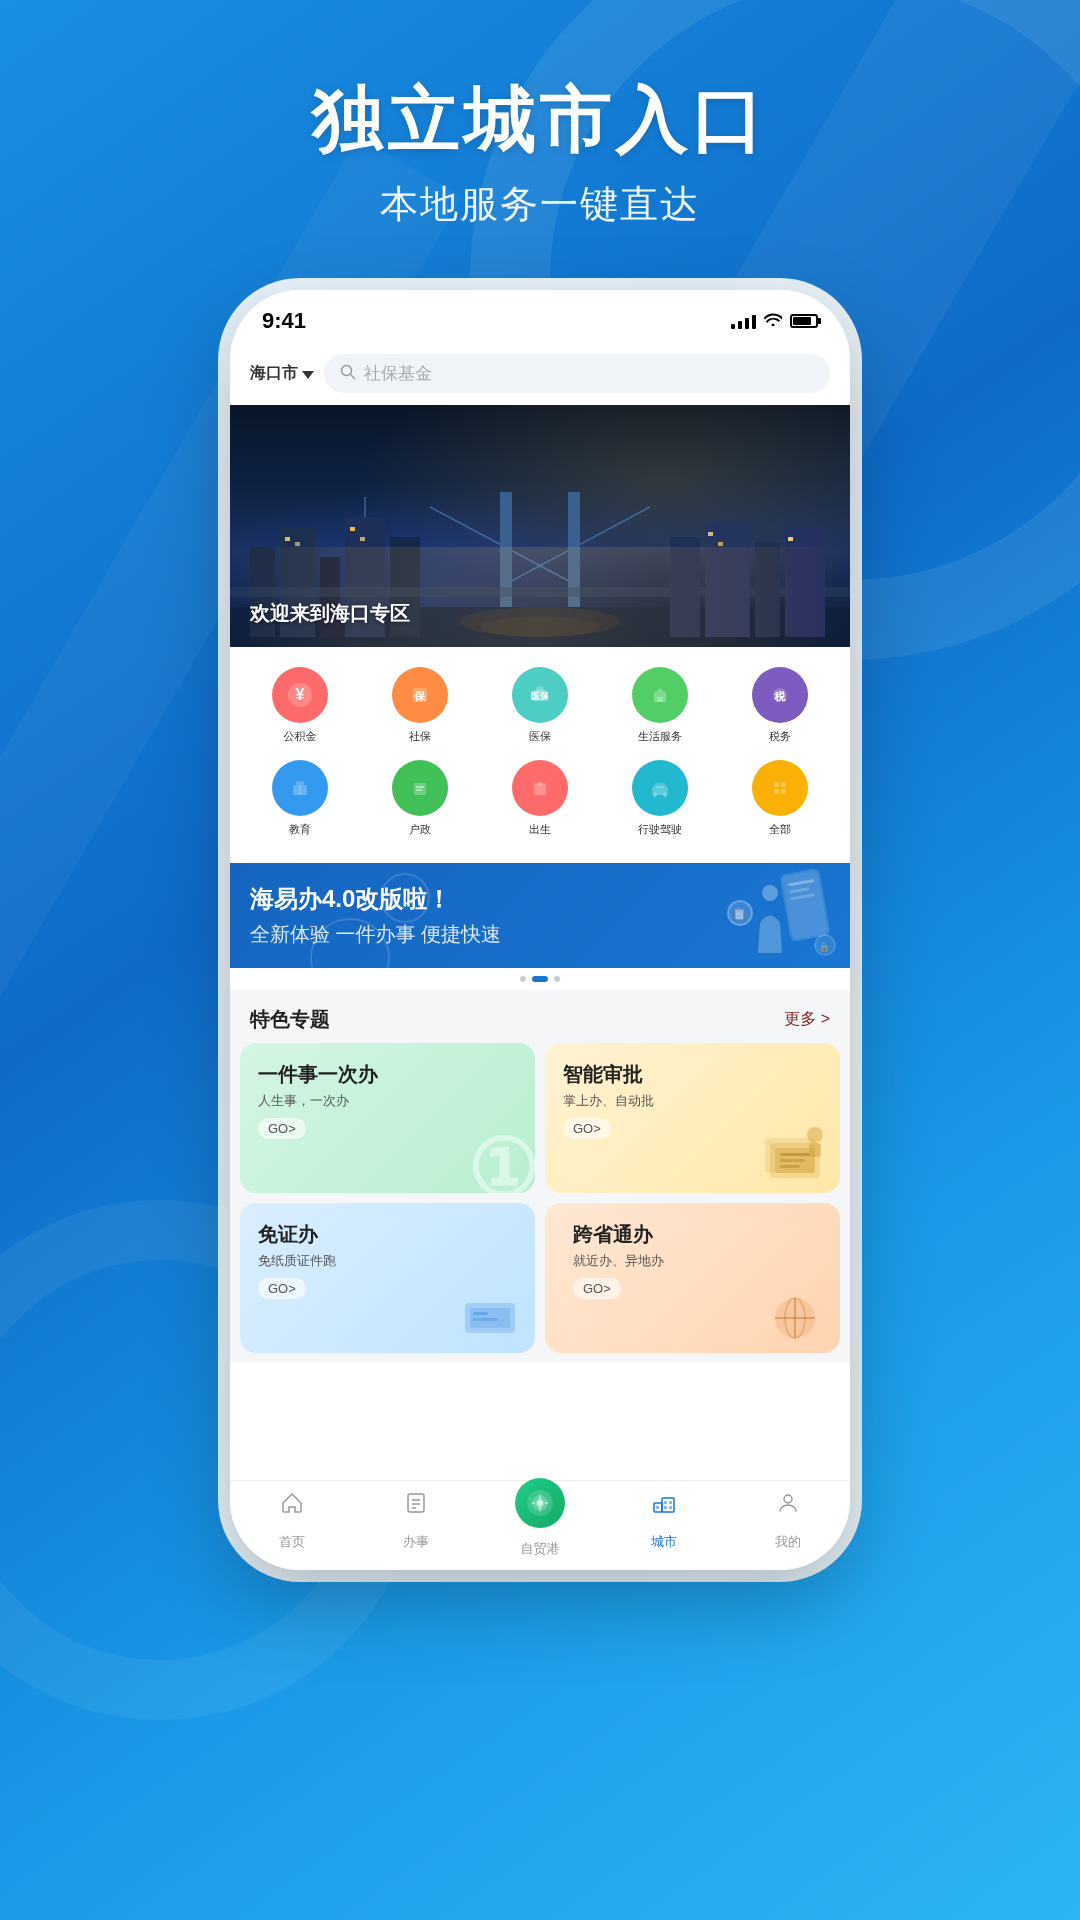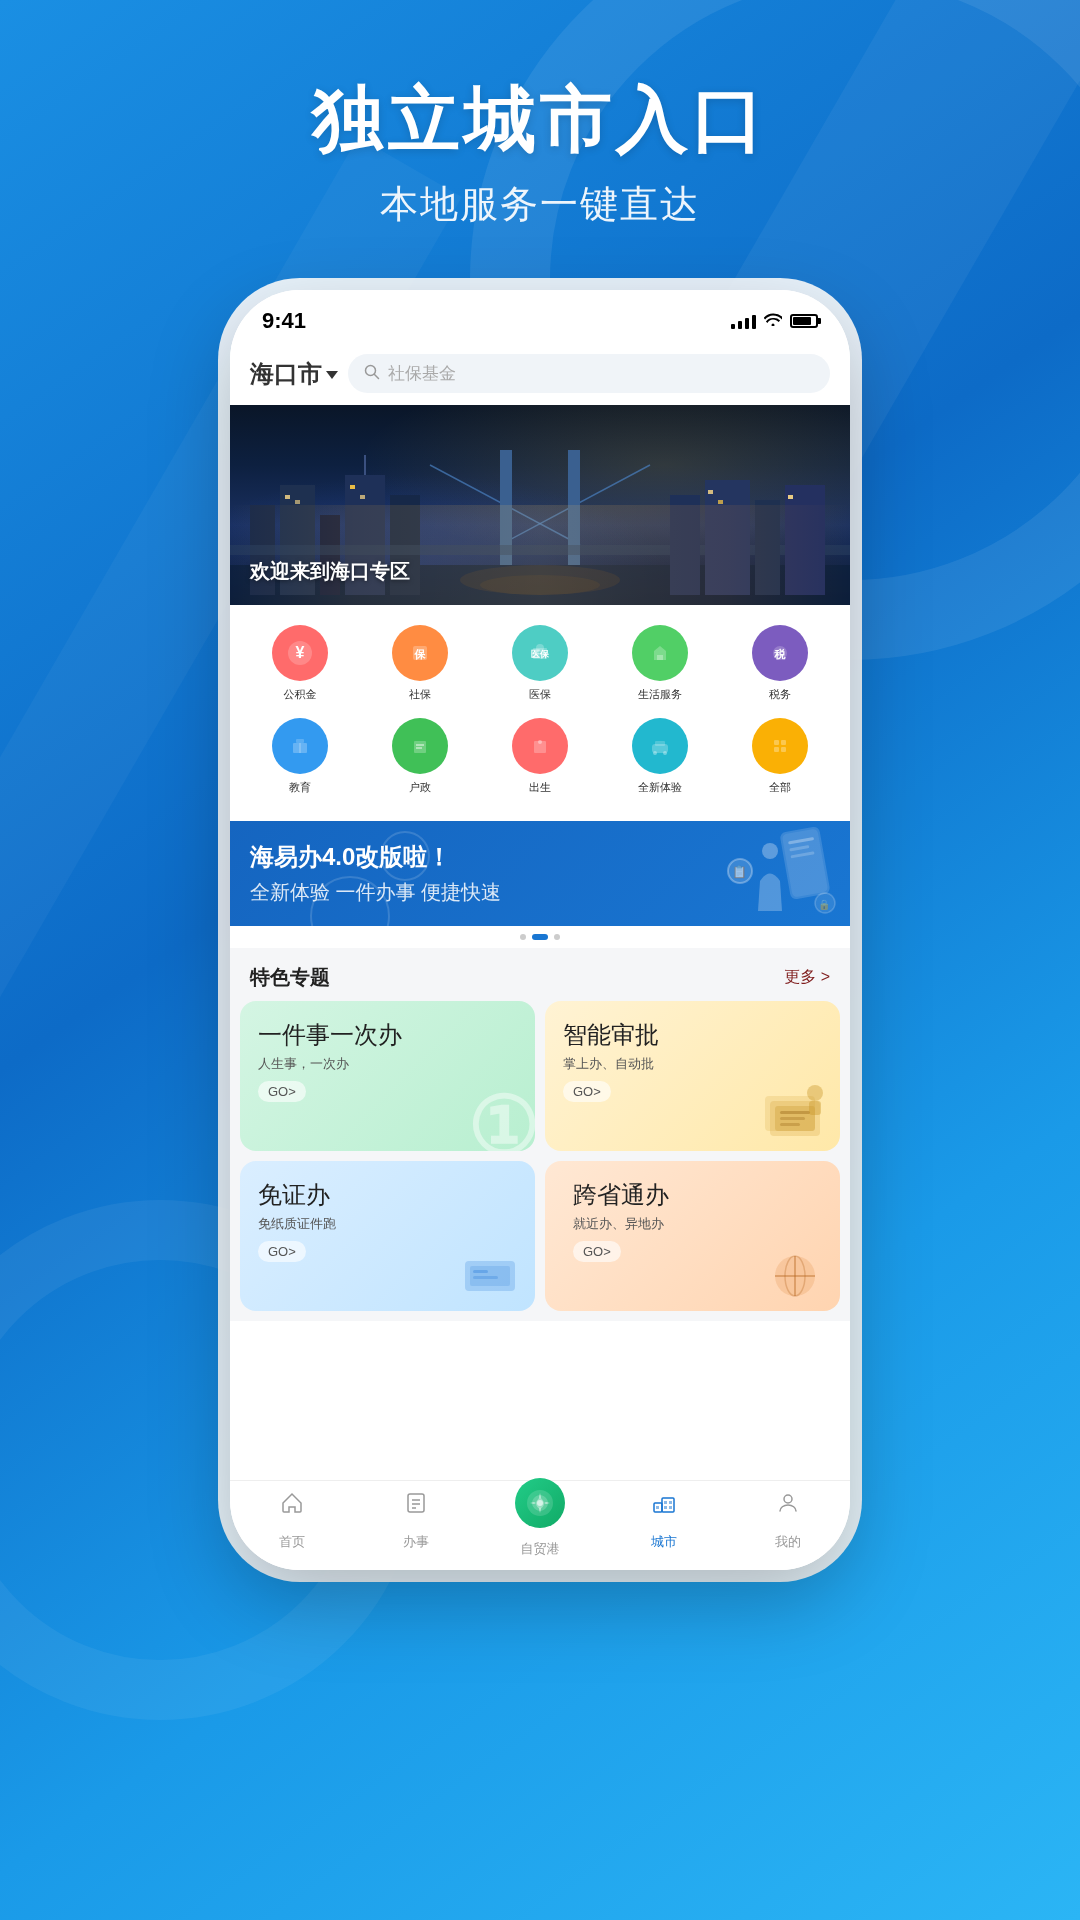--- a/index.html
+++ b/index.html
@@ -183,21 +183,21 @@
       align-items: center;
       padding: 10px 20px 12px;
       gap: 10px;
       background: #ffffff;
     }
 
     .city-selector {
       display: flex;
       align-items: center;
       gap: 4px;
-      font-size: 24px;
+      font-size: 16px;
       font-weight: 600;
       color: #333;
       white-space: nowrap;
     }
 
     .city-chevron {
       width: 0; height: 0;
       border-left: 6px solid transparent;
       border-right: 6px solid transparent;
       border-top: 8px solid #333;
@@ -221,21 +221,21 @@
     }
 
     .search-placeholder {
       font-size: 17px;
       color: #aaa;
     }
 
     
     .banner {
       position: relative;
-      height: 200px;
+      height: 242px;
       background: linear-gradient(135deg, #1a3a6e 0%, #0d2a5e 50%, #1a1a3e 100%);
       overflow: hidden;
     }
 
     .banner-text {
       position: absolute;
       bottom: 20px;
       left: 20px;
       color: #ffffff;
       font-size: 20px;
@@ -379,22 +379,22 @@
     .feature-card-blue {
       background: linear-gradient(135deg, #daeeff 0%, #c0e4ff 100%);
     }
 
     .feature-card-orange {
       background: linear-gradient(135deg, #ffe8d4 0%, #ffd4b0 100%);
       padding-left: 28px;
     }
 
     .feature-card-title {
-      font-size: 24px;
-      font-weight: 400;
+      font-size: 20px;
+      font-weight: 700;
       color: #222;
       margin-bottom: 4px;
     }
 
     .feature-card-sub {
       font-size: 13px;
       color: #555;
     }
 
     .feature-go-btn {
@@ -700,21 +700,21 @@
           </div>
           <div class="icon-item">
             <div class="icon-circle icon-cyan">
               <svg width="28" height="28" viewBox="0 0 28 28" fill="none">
                 <rect x="6" y="12" width="16" height="9" rx="3" fill="rgba(255,255,255,0.25)"></rect>
                 <rect x="9" y="9" width="10" height="5" rx="1" fill="rgba(255,255,255,0.2)"></rect>
                 <circle cx="9" cy="21" r="2" fill="rgba(255,255,255,0.35)"></circle>
                 <circle cx="19" cy="21" r="2" fill="rgba(255,255,255,0.35)"></circle>
               </svg>
             </div>
-            <span class="icon-label">全新体验</span>
+            <span class="icon-label">行驶驾驶</span>
           </div>
           <div class="icon-item">
             <div class="icon-circle icon-amber">
               <svg width="28" height="28" viewBox="0 0 28 28" fill="none">
                 <rect x="8" y="8" width="5" height="5" rx="1" fill="rgba(255,255,255,0.3)"></rect>
                 <rect x="15" y="8" width="5" height="5" rx="1" fill="rgba(255,255,255,0.3)"></rect>
                 <rect x="8" y="15" width="5" height="5" rx="1" fill="rgba(255,255,255,0.3)"></rect>
                 <rect x="15" y="15" width="5" height="5" rx="1" fill="rgba(255,255,255,0.3)"></rect>
               </svg>
             </div>

